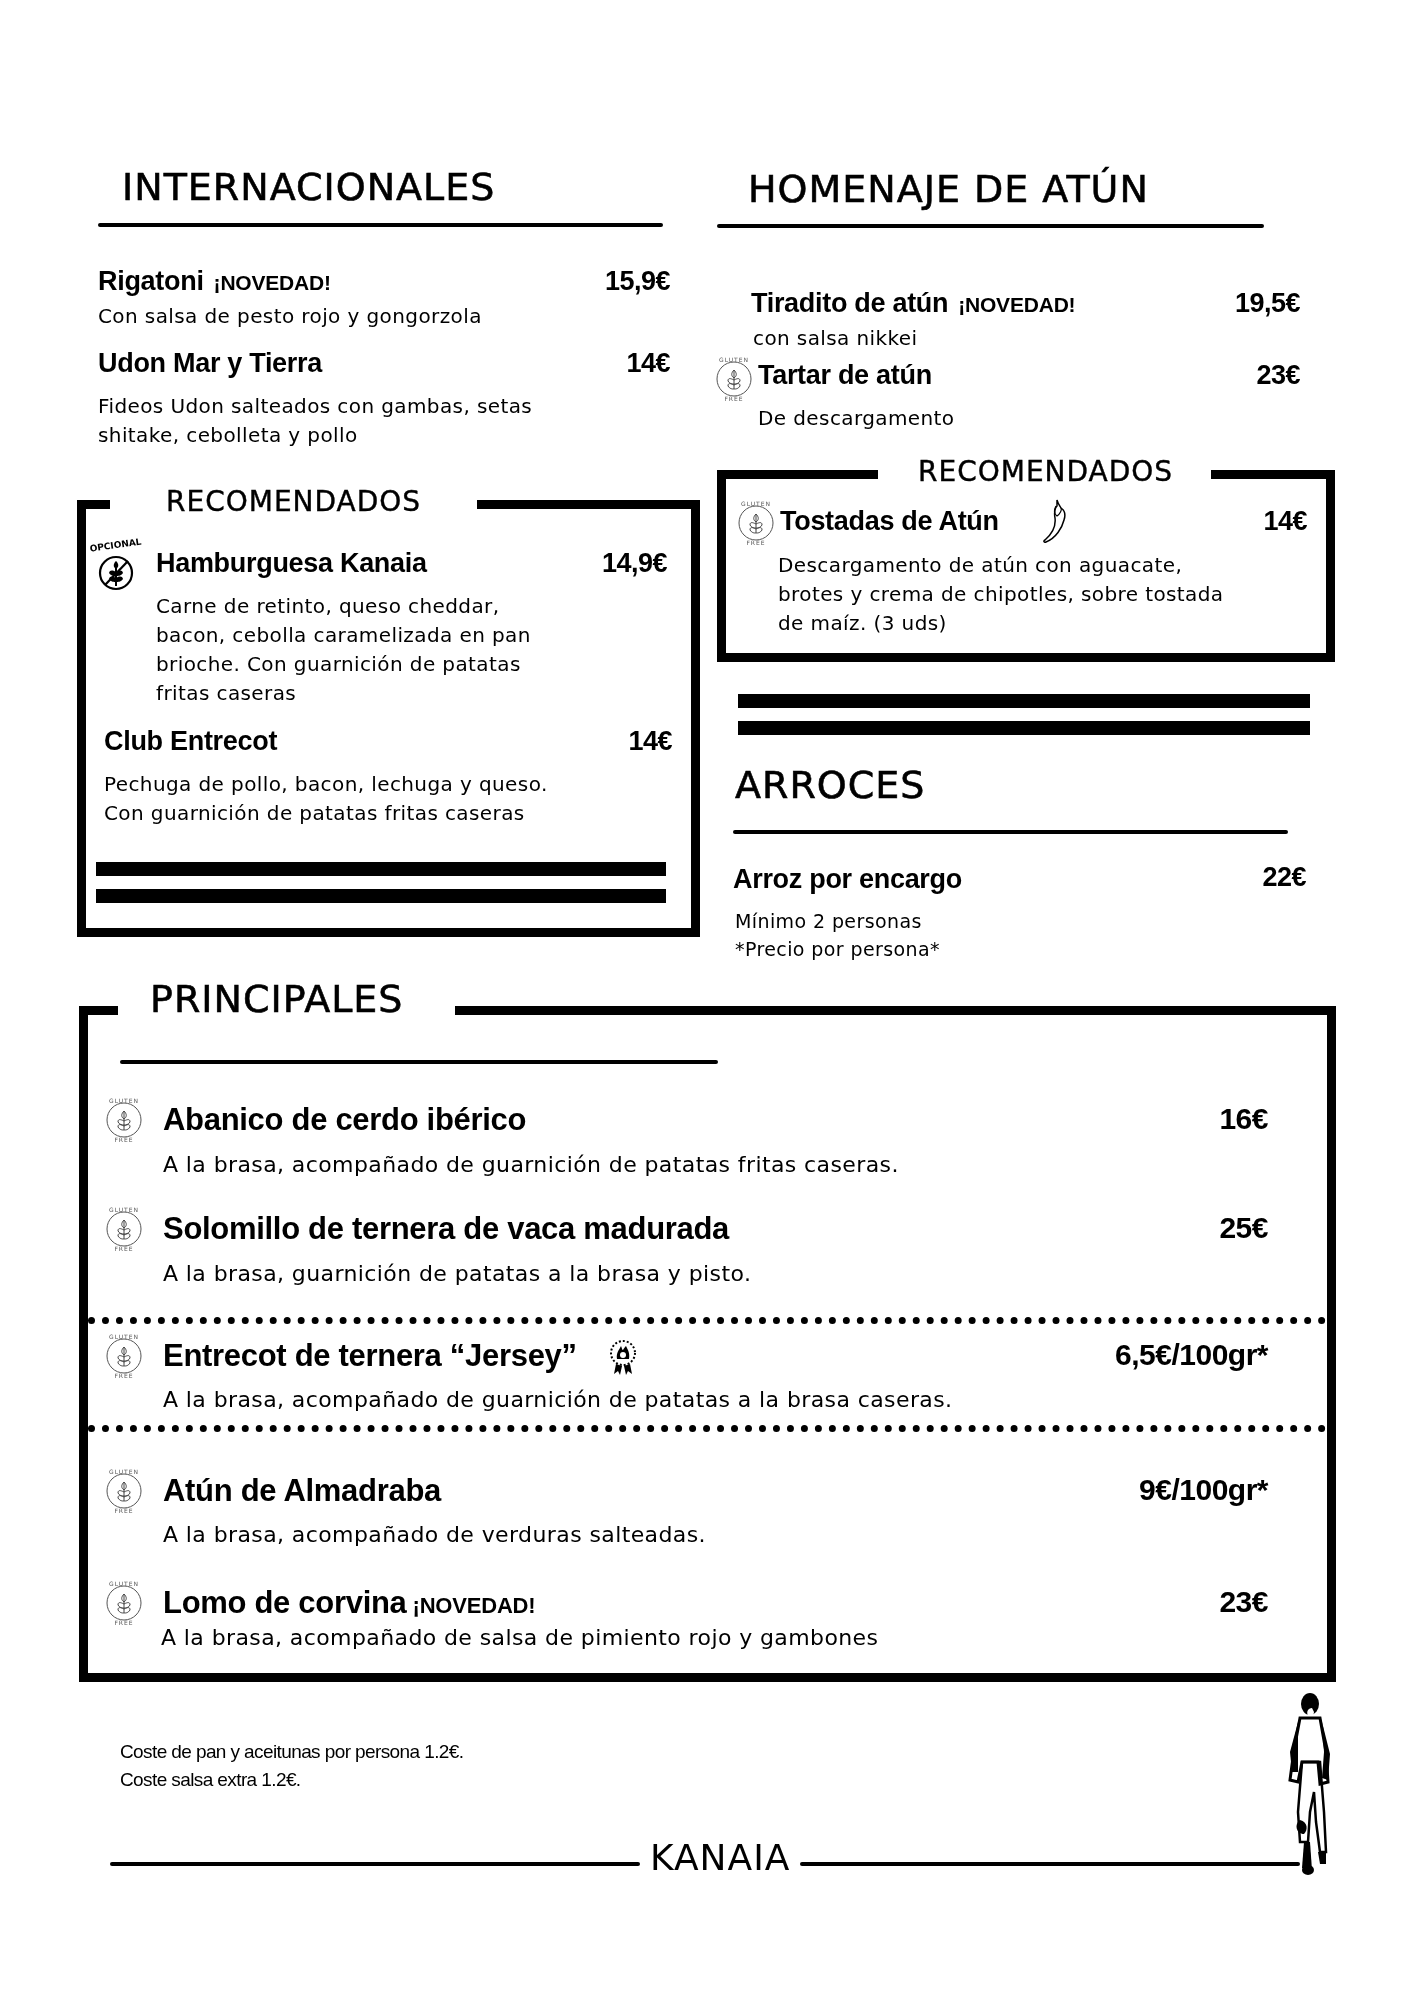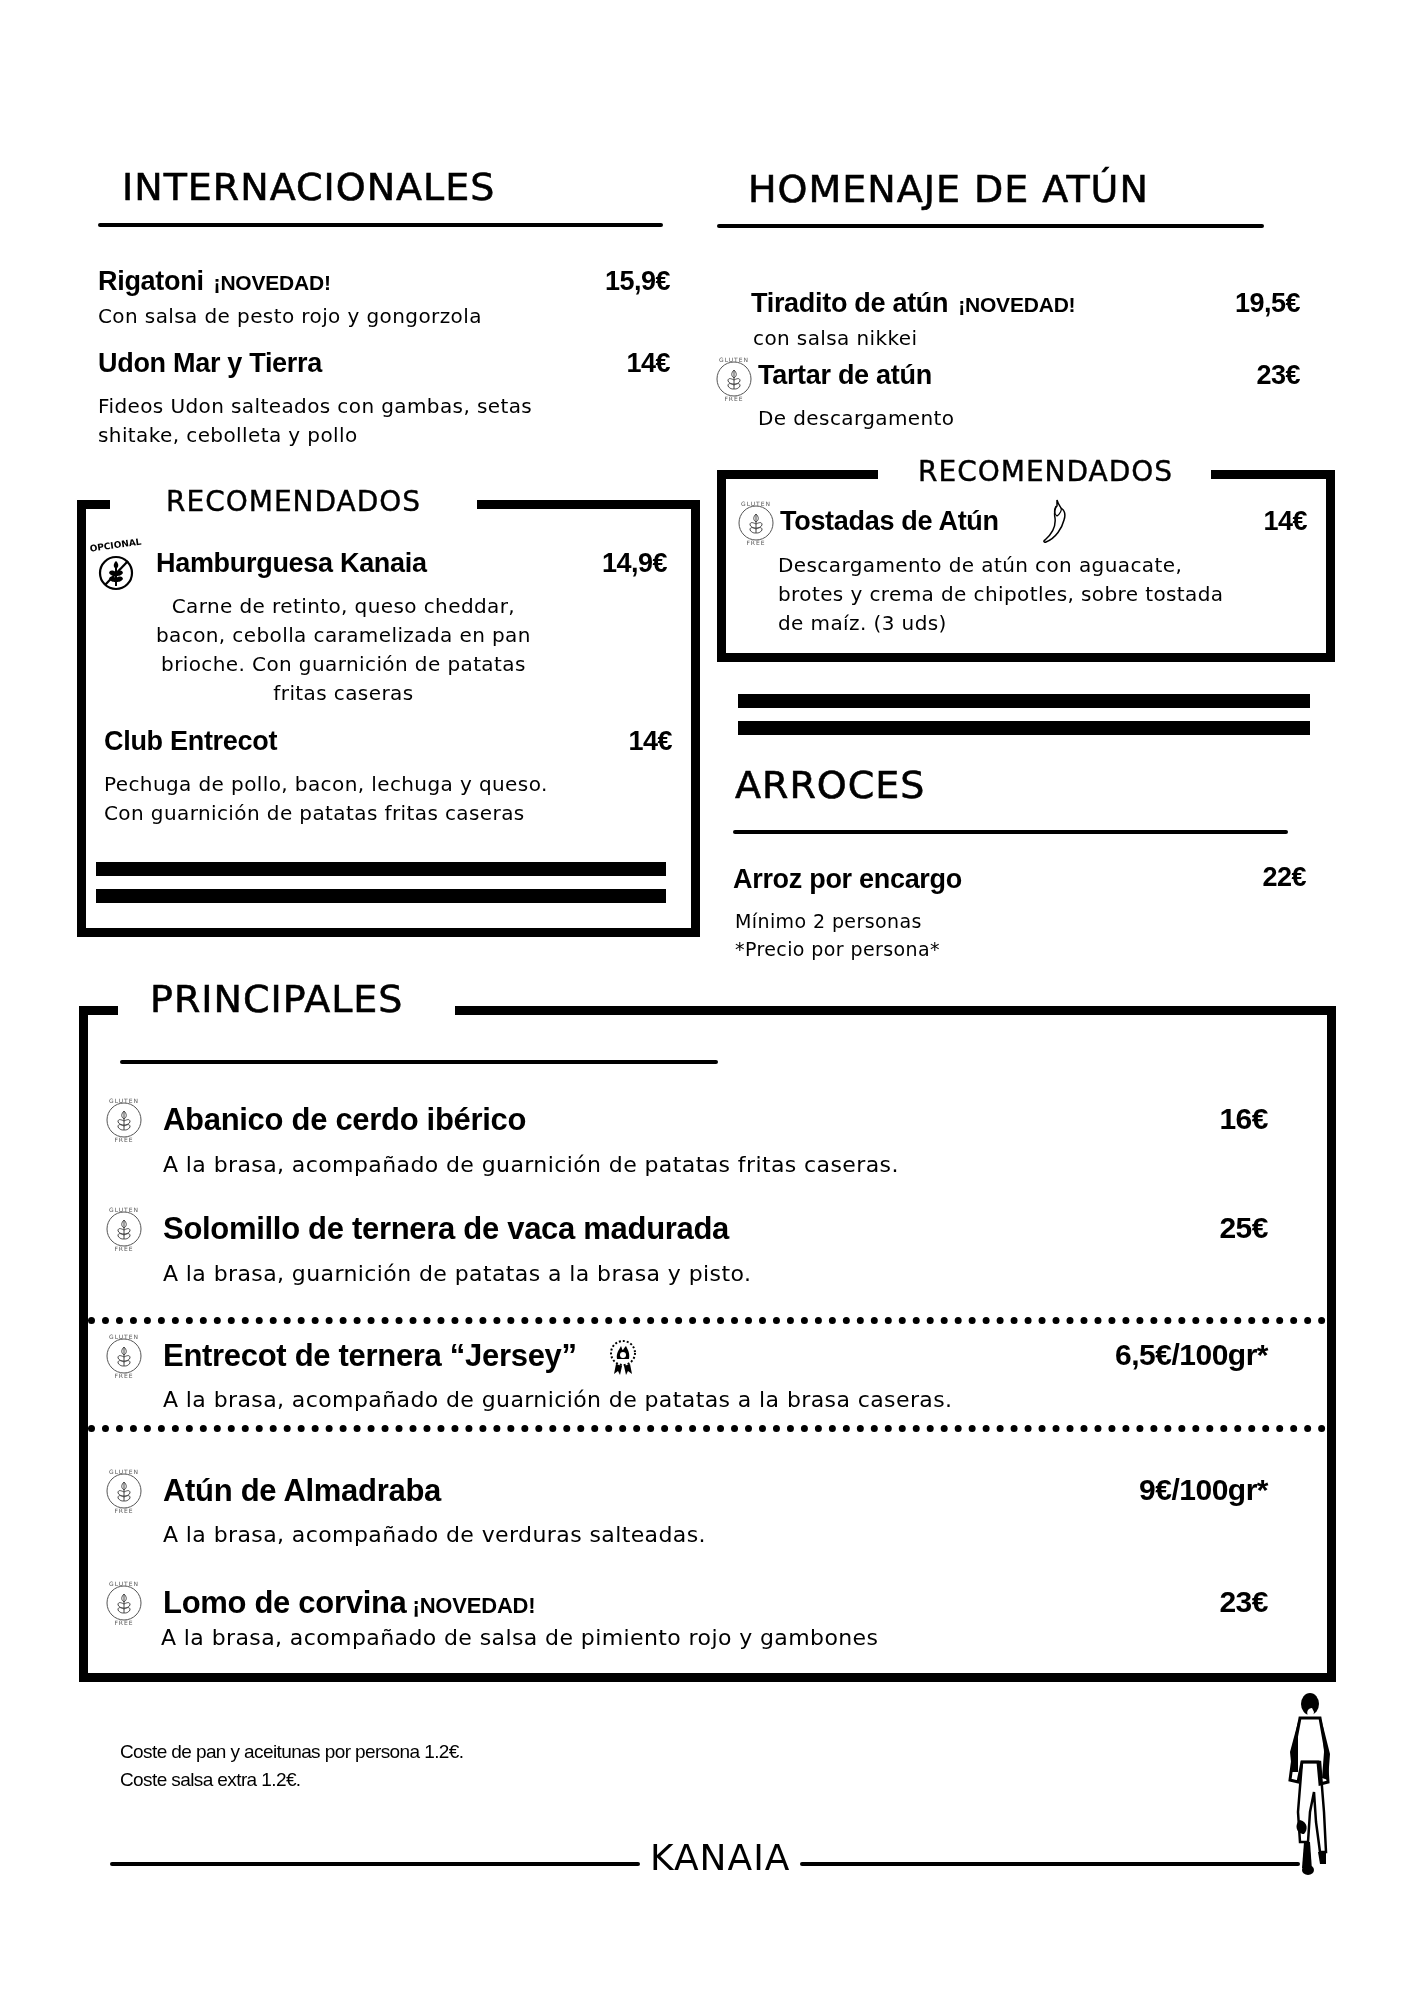--- a/index.html
+++ b/index.html
@@ -64,21 +64,21 @@
   <path d="M28 25 C25 28 25 31 28 33 C31 31 31 28 28 25Z" fill="#000"></path>
   <path d="M28 36 C24 34 22 34 21 37 C23 40 26 40 28 40Z" fill="#000"></path>
   <path d="M28 36 C32 34 34 34 35 37 C33 40 30 40 28 40Z" fill="#000"></path>
   <path d="M28 42 C24 40 22 40 21 43 C23 46 26 46 28 46Z" fill="#000"></path>
   <path d="M28 42 C32 40 34 40 35 43 C33 46 30 46 28 46Z" fill="#000"></path>
   <line x1="17" y1="49" x2="40" y2="25" stroke="#000" stroke-width="2.2"></line>
 </svg>
 
 <div class="abs item-name" style="left:156px;top:550px;">Hamburguesa Kanaia</div>
 <div class="abs price" style="right:747px;top:550px;">14,9€</div>
-<div class="abs desc" style="left:156px;top:592px;text-align:center;">
+<div class="abs desc" style="left:156px;top:592px;">
   <div>Carne de retinto, queso cheddar,</div>
   <div>bacon, cebolla caramelizada en pan</div>
   <div>brioche. Con guarnición de patatas</div>
   <div>fritas caseras</div>
 </div>
 
 <div class="abs item-name" style="left:104px;top:728px;">Club Entrecot</div>
 <div class="abs price" style="right:742px;top:728px;">14€</div>
 <div class="abs desc" style="left:104px;top:770px;">
   <div>Pechuga de pollo, bacon, lechuga y queso.</div>

